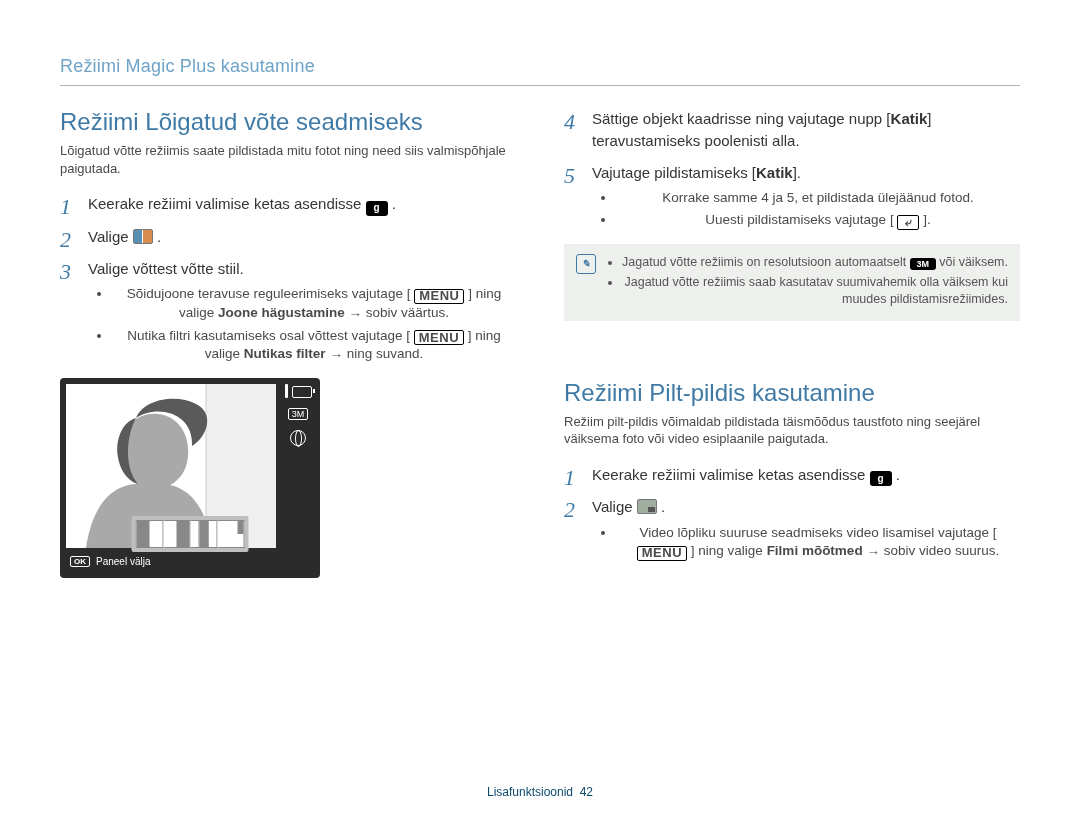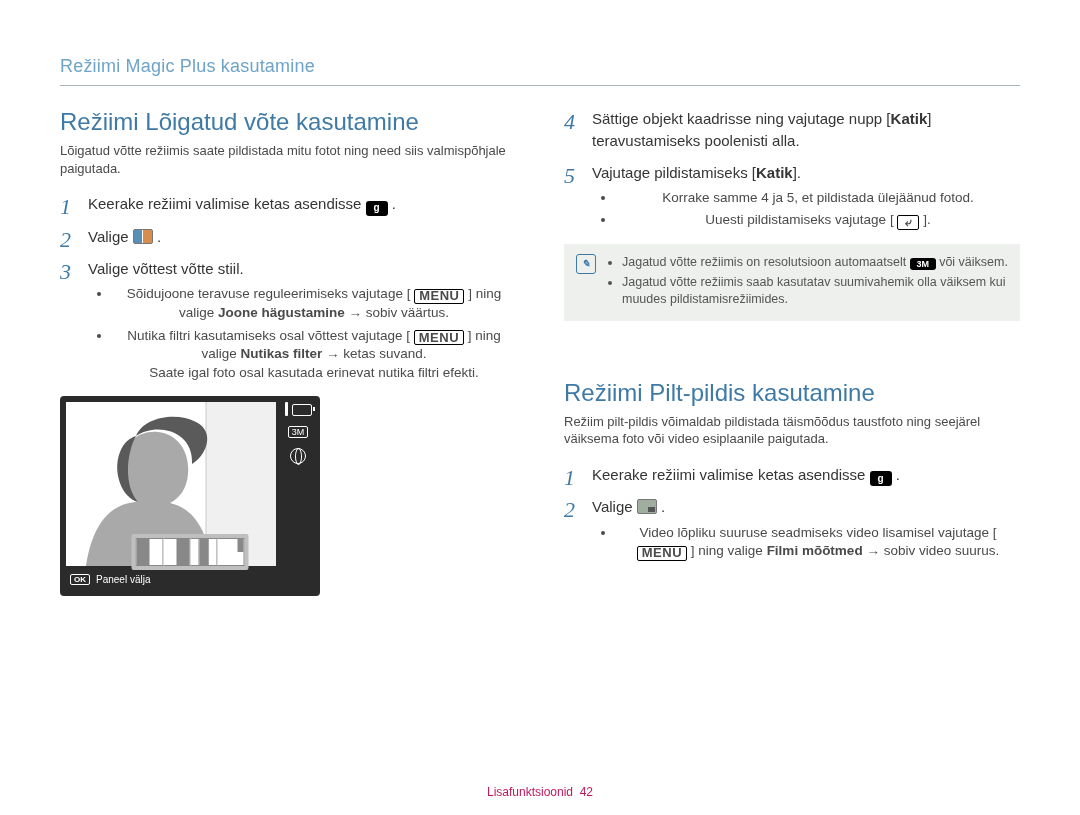--- a/index.html
+++ b/index.html
@@ -191,20 +191,21 @@
     font-size: 12.5px;
     color: #555;
   }
   .note-box ul {
     margin: 0;
     padding-left: 16px;
   }
   .note-box li {
     margin-bottom: 3px;
     line-height: 1.35;
+    text-align: right;
   }
 
   
   .camera-screen {
     width: 260px;
     height: 200px;
     background:#2b2b2b;
     border-radius:4px;
     position:relative;
     margin-top:14px;
@@ -281,36 +282,36 @@
   .lt-d span{ border-right:1px solid #888; }
   .lt-d span:last-child{border-right:none;}
   .lt-d span:nth-child(2){background:#888;}
 
   .footer {
     position:absolute;
     bottom:16px;
     left:0; right:0;
     text-align:center;
     font-size:12px;
-    color:#be185d;
+    color:#0c4a6e;
   }
   .right-top-spacer { height: 0px; }
   .right-col ol.steps { margin-top: 0; }
   .right-section2 { margin-top: 58px; }
 </style>
 </head>
 <body>
 
 <div class="page">
   <div class="page-header">Režiimi Magic Plus kasutamine</div>
 
   <div class="columns">
 
     <div class="col">
-      <h2 class="section-title">Režiimi Lõigatud võte kasutamine</h2>
+      <h2 class="section-title">Režiimi Lõigatud võte seadmiseks</h2>
       <p class="intro">Lõigatud võtte režiimis saate pildistada mitu fotot ning need siis valmispõhjale paigutada.</p>
 
       <ol class="steps">
         <li>
           <span>Keerake režiimi valimise ketas asendisse </span>
           <span class="icon-solid">g</span>&nbsp;.
         </li>
         <li>
           <span>Valige </span>
           <span class="icon-split"></span>&nbsp;.
@@ -325,22 +326,21 @@
               <b>Joone hägustamine</b>
               <span class="arrow"></span>
               <span> → sobiv väärtus.</span>
             </li>
             <li>
               <span>Nutika filtri kasutamiseks osal võttest vajutage [</span>
               <span class="icon-menu">MENU</span>
               <span>] ning valige </span>
               <b>Nutikas filter</b>
               <span class="arrow"></span>
-              <span> → ketas suvand.</span><br>
-              <span>Saate igal foto osal kasutada erinevat nutika filtri efekti.</span>
+              <span> → ning suvand.</span><br>
             </li>
           </ul>
         </li>
       </ol>
 
       <div class="camera-screen">
         <div class="camera-inner">
           <svg class="camera-face" viewBox="0 0 210 164">
             <rect x="0" y="0" width="140" height="164" fill="#ffffff"></rect>
             <rect x="140" y="0" width="70" height="164" fill="#f0f0f0"></rect>

